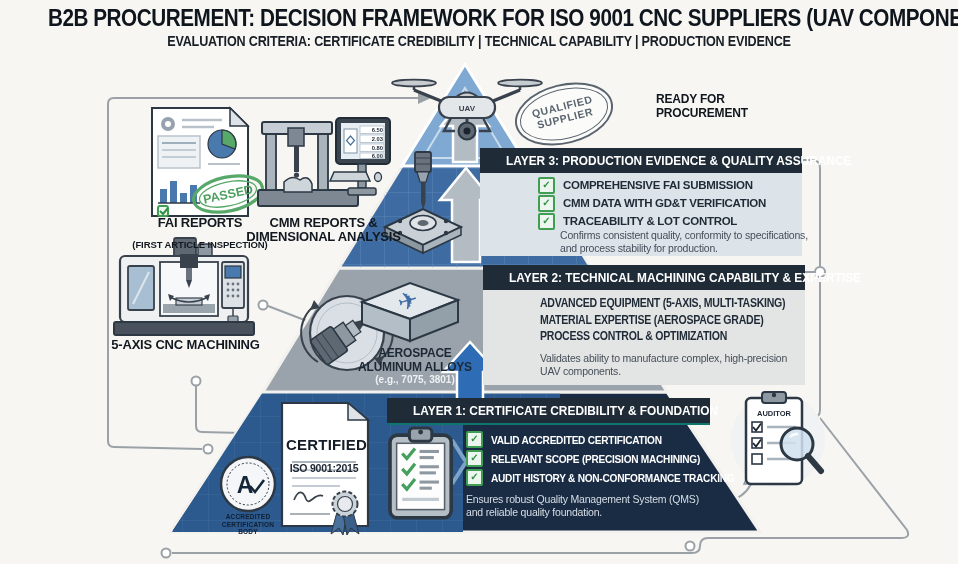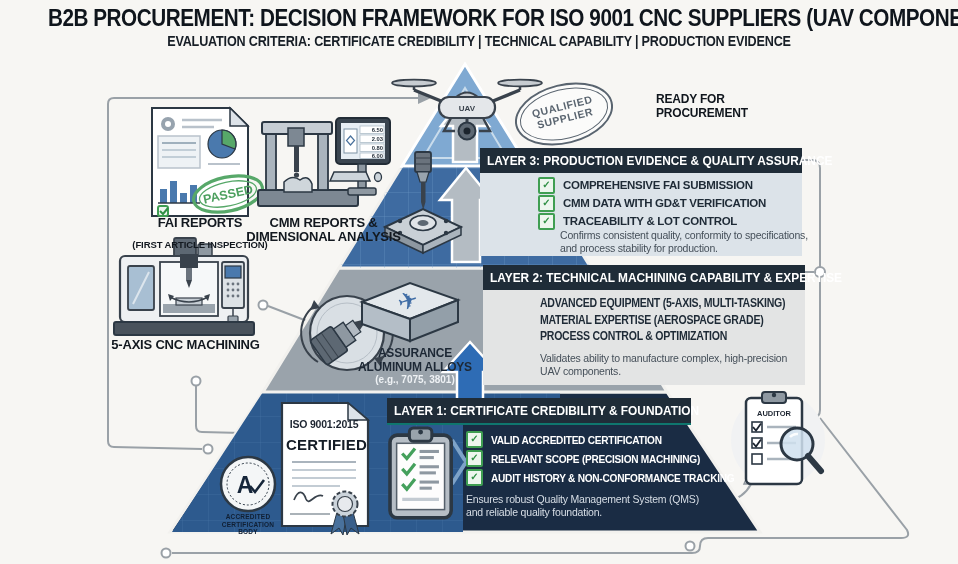--- a/index.html
+++ b/index.html
@@ -9,40 +9,40 @@
   .sx{display:inline-block;transform:scaleX(0.88);transform-origin:0 50%;white-space:nowrap;}
   .sxc{display:block;transform:scaleX(0.90);transform-origin:50% 50%;white-space:nowrap;}
   .title{top:5px;left:0;width:958px;text-align:center;font-size:23px;font-weight:900;
          letter-spacing:-0.5px;color:#0f151c;}
   .subtitle{top:33px;left:0;width:958px;text-align:center;font-size:14px;font-weight:700;
             letter-spacing:-0.2px;color:#171e26;}
   .lbl{font-weight:900;text-align:center;line-height:1.08;letter-spacing:-0.2px;}
   .lbl .sub{font-weight:700;font-size:9.5px;display:block;margin-top:10px;letter-spacing:-0.1px;}
   .panel{position:absolute;}
   .phead{height:25px;line-height:25px;background:#1f2c38;color:#fff;font-size:13.5px;
-         font-weight:900;padding-left:7px;letter-spacing:0;}
+         font-weight:900;padding-left:26px;letter-spacing:0;}
   .pbody{position:relative;width:100%;}
   .items .row{display:flex;align-items:center;height:18px;}
   .chk{width:13px;height:13px;border:2px solid #3f9e52;background:#edf6ee;border-radius:2px;
        margin-right:8px;flex:0 0 auto;font-size:10px;line-height:12px;text-align:center;
        color:#2f8f44;font-weight:900;}
   .chk::after{content:"\2713";}
   .itm{font-size:11.5px;font-weight:900;color:#1e2a36;letter-spacing:-0.3px;white-space:nowrap;}
   .itm2{font-size:12px;font-weight:900;color:#1e2a36;letter-spacing:-0.3px;line-height:16.5px;}
   .desc{position:absolute;font-size:10.5px;line-height:12.5px;color:#454f59;letter-spacing:-0.2px;}
   .l1txt{color:#fff;}
   .stamp{left:514px;top:84px;width:96px;height:56px;border:2.5px solid #59646f;border-radius:50%;
          transform:rotate(-14deg);text-align:center;color:#59646f;background:rgba(255,255,255,0.55);}
   .stamp::before{content:"";position:absolute;inset:3px;border:1.5px solid #59646f;border-radius:50%;}
   .stamp div{font-size:10.5px;font-weight:900;letter-spacing:0.6px;line-height:12px;}
   .stamp .s1{margin-top:14px;}
   .ready{font-size:12px;font-weight:900;line-height:13.5px;letter-spacing:-0.2px;color:#10161d;padding-left:44px;}
   .mat1{font-size:12px;font-weight:900;color:#1d2835;line-height:13.5px;text-align:center;letter-spacing:-0.2px;}
   .mat3{font-size:10px;font-weight:700;color:#eef1f4;text-align:center;}
-  .cert1{font-size:10.5px;font-weight:800;color:#1c2430;text-align:center;letter-spacing:-0.2px;}
+  .cert1{font-size:10.5px;font-weight:800;color:#1c2430;text-align:center;letter-spacing:-0.2px;margin-top:44px;}
   .cert2{font-size:15px;font-weight:900;color:#141c26;text-align:center;letter-spacing:0.2px;margin-top:6px;}
   .badge-lbl{font-size:6.5px;font-weight:800;color:#101f33;text-align:center;line-height:7.5px;letter-spacing:0.2px;}
 </style>
 </head>
 <body>
 
 <div class="stage">
 
 <svg class="abs" style="left:0;top:0" width="958" height="564" viewBox="0 0 958 564">
   <defs>
@@ -344,21 +344,21 @@
 </div>
 <div class="abs lbl" style="left:246px;top:216px;width:155px;font-size:13px">
   <div>CMM REPORTS &amp;</div>
   <div>DIMENSIONAL ANALYSIS</div>
 </div>
 <div class="abs lbl" style="left:103px;top:338px;width:165px;font-size:13px">
   <span>5-AXIS CNC MACHINING</span>
 </div>
 
 <div class="abs" style="left:350px;top:347px;width:130px">
-  <div class="mat1">ASSURANCE</div>
+  <div class="mat1">AEROSPACE</div>
   <div class="mat1">ALUMINUM ALLOYS</div>
   <div class="mat3">(e.g., 7075, 3801)</div>
 </div>
 
 <div class="panel" style="left:480px;top:148px;width:322px">
   <div class="phead">
     <span class="sx">LAYER 3: PRODUCTION EVIDENCE &amp; QUALITY ASSURANCE</span>
   </div>
   <div class="pbody" style="height:83px;background:#dce3e9">
     <div class="abs items" style="left:58px;top:3px">

